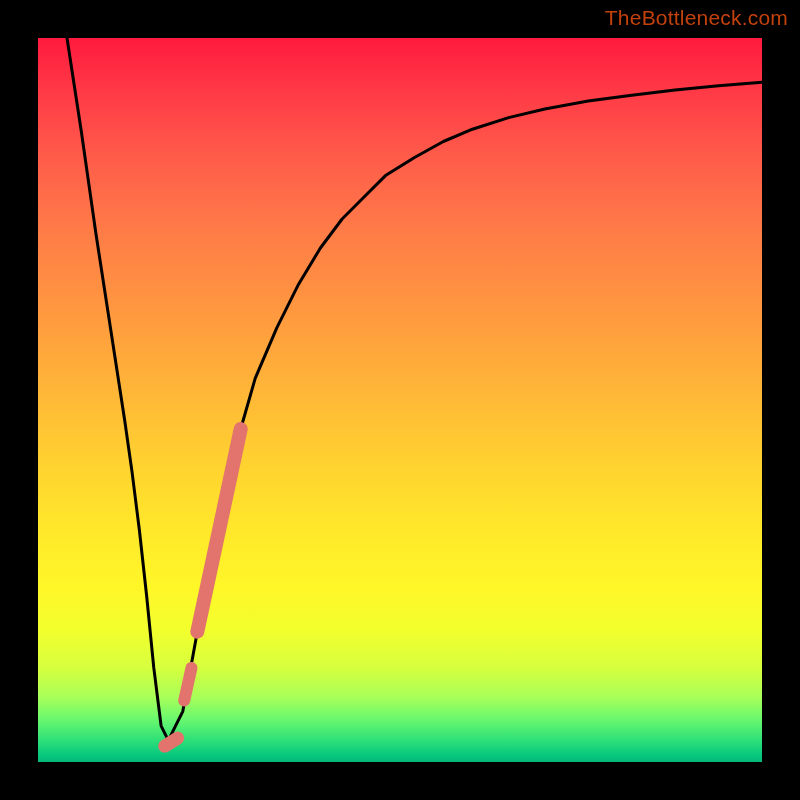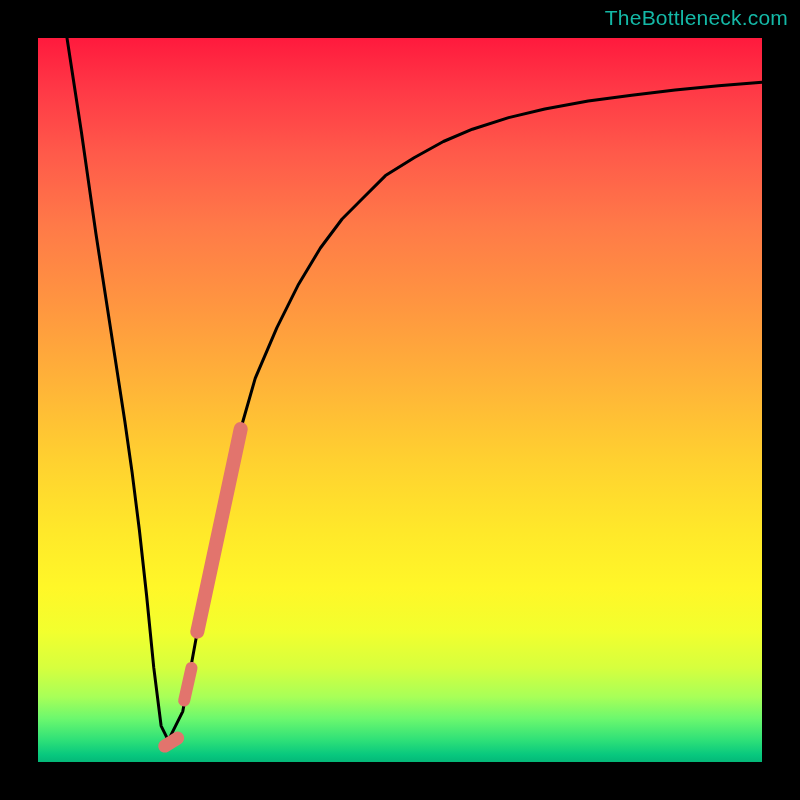--- a/index.html
+++ b/index.html
@@ -48,21 +48,21 @@
     left: 0;
     top: 0;
     width: 724px;
     height: 724px;
     overflow: visible;
   }
   .watermark {
     position: absolute;
     top: 6px;
     right: 12px;
-    color: #14b8a6;
+    color: #c2410c;
     font-size: 21px;
     font-weight: 500;
     letter-spacing: 0.2px;
     user-select: none;
   }
 </style>
 </head>
 <body>
 
 <div class="frame">

